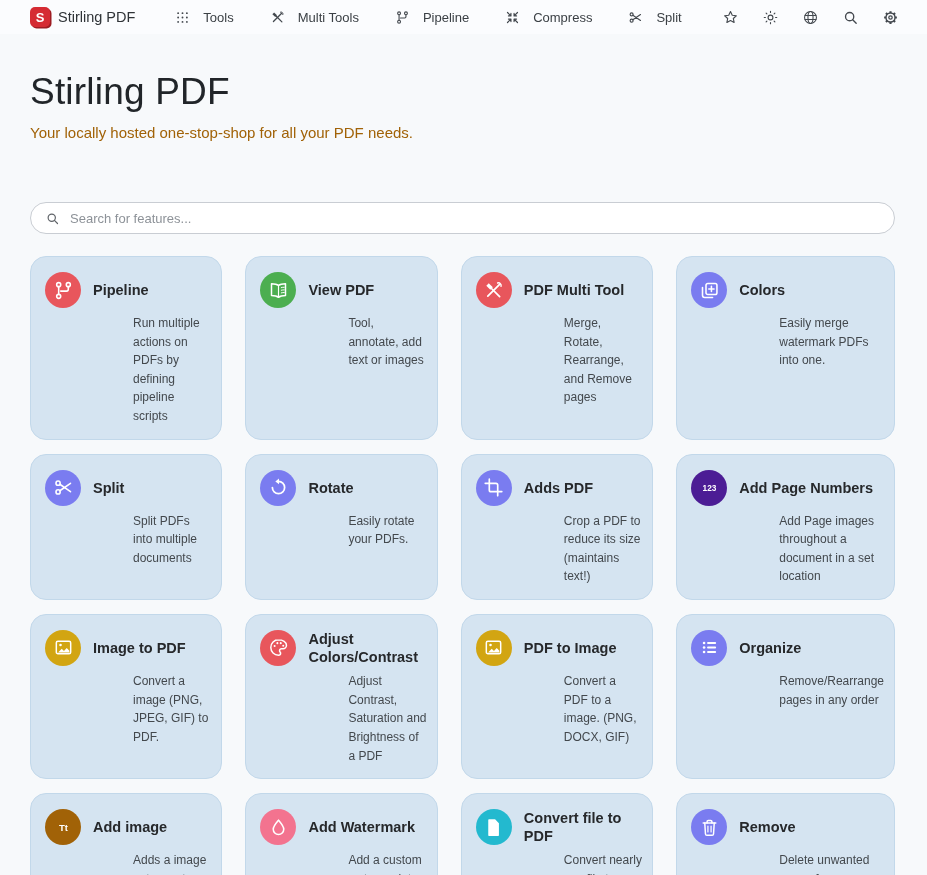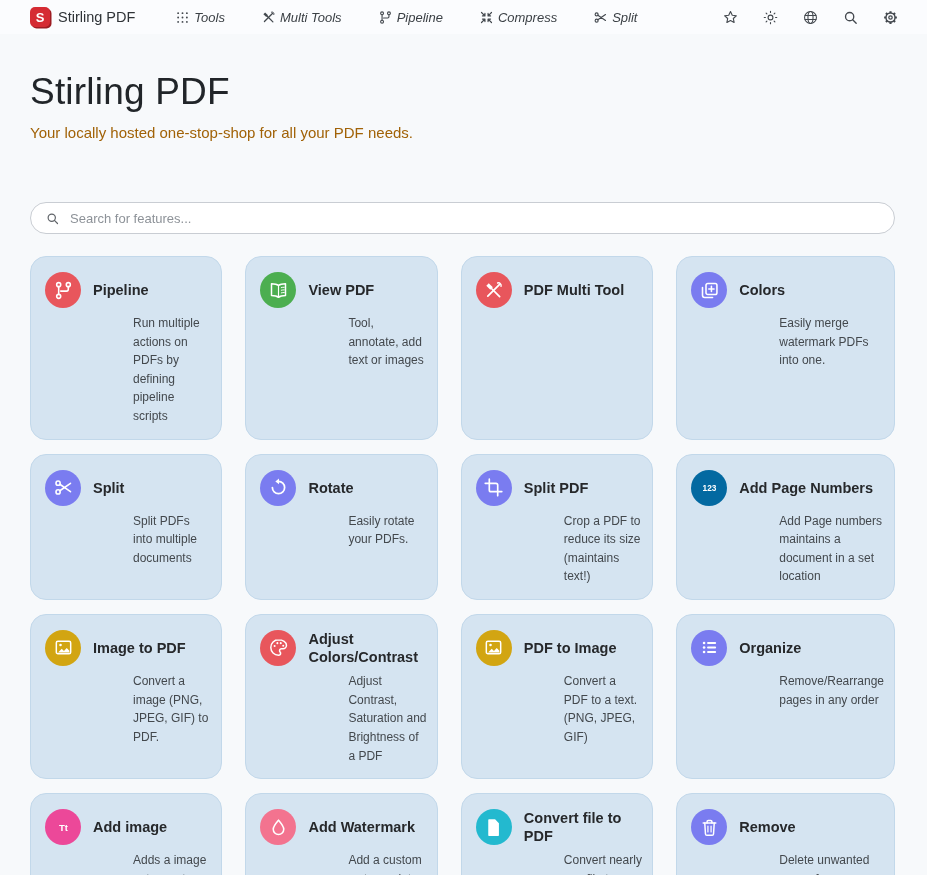--- a/index.html
+++ b/index.html
@@ -19,21 +19,21 @@
   .brand { display: flex; align-items: center; gap: 8px; margin-right: 40px; cursor: pointer; }
   .logo {
     width: 20px; height: 20px; border-radius: 5px;
     background: #d52b33; color: #fff;
     font-size: 13px; font-weight: bold;
     display: flex; align-items: center; justify-content: center;
     box-shadow: 1.5px 1.5px 0 #9e1c22;
   }
   .brand-label { font-size: 14.5px; color: #2f3337; }
   .nav-items { display: flex; gap: 36px; }
-  .nav-item { display: flex; align-items: center; gap: 4px; cursor: pointer; background: none; border: none; font-style: italic; }
+  .nav-item { display: flex; align-items: center; gap: 13px; cursor: pointer; background: none; border: none; }
   .nav-item .nav-label { font-size: 13px; color: #3b4045; font-family: "Liberation Sans", sans-serif; }
   .nav-icon { display: flex; color: #43484e; }
   .nav-icon svg { width: 15px; height: 15px; display: block; }
   .nav-actions { margin-left: auto; display: flex; gap: 23px; align-items: center; }
   .icon-btn { background: none; border: none; color: #43484e; cursor: pointer; display: flex; padding: 0; }
   .icon-btn svg { width: 17px; height: 17px; display: block; }
   
   main { padding: 0 32px 0 30px; }
   .hero-title { font-size: 37px; font-weight: 400; color: #212529; margin-top: 37px; letter-spacing: 0.2px; }
   .hero-subtitle { font-size: 15px; color: #a16207; margin-top: 11px; }
@@ -228,20 +228,21 @@
   <div class="card">
     <div class="card-icon" style="background: rgb(232, 86, 92);">
           <svg viewBox="0 0 24 24" fill="none" stroke="currentColor" stroke-width="2" stroke-linecap="round" stroke-linejoin="round">
             <path d="M3.8 6.6L6.6 3.8l4.6 4.6-2.8 2.8z" fill="currentColor" stroke="none"></path>
             <path d="M10 10l9 9"></path>
             <path d="M18.7 5.3L5.5 18.5"></path>
             <path d="M20.6 7.3a3.1 3.1 0 0 0-3.9-3.9" stroke-width="1.6"></path>
           </svg>
         </div>
     <div class="card-title">PDF Multi Tool</div>
+    <div class="card-desc">Merge, Rotate, Rearrange, and Remove pages</div>
   </div>
 
   <div class="card">
     <div class="card-icon" style="background: rgb(122, 124, 240);">
           <svg viewBox="0 0 24 24" fill="none" stroke="currentColor" stroke-width="1.8" stroke-linecap="round" stroke-linejoin="round">
             <path d="M4 8.5v9A2.5 2.5 0 0 0 6.5 20h9"></path>
             <rect x="8" y="4" width="12.5" height="12.5" rx="2"></rect>
             <path d="M14.2 7.2v6M11.2 10.2h6"></path>
           </svg>
         </div>
@@ -273,32 +274,32 @@
     <div class="card-desc">Easily rotate your PDFs.</div>
   </div>
 
   <div class="card">
     <div class="card-icon" style="background: rgb(122, 124, 240);">
           <svg viewBox="0 0 24 24" fill="none" stroke="currentColor" stroke-width="1.9" stroke-linecap="round" stroke-linejoin="round">
             <path d="M7.2 2.5v12.3a2 2 0 0 0 2 2H21.5"></path>
             <path d="M2.5 7.2h12.3a2 2 0 0 1 2 2V21.5"></path>
           </svg>
         </div>
-    <div class="card-title">Split PDF</div>
+    <div class="card-title">Adds PDF</div>
     <div class="card-desc">Crop a PDF to reduce its size (maintains text!)</div>
   </div>
 
   <div class="card">
-    <div class="card-icon" style="background: #0369a1;">
+    <div class="card-icon" style="background: #4c1d95;">
           <svg viewBox="0 0 24 24">
             <text x="12" y="15.5" text-anchor="middle" font-size="9.5" font-weight="bold" font-family="Liberation Sans, sans-serif" fill="currentColor">123</text>
           </svg>
         </div>
     <div class="card-title">Add Page Numbers</div>
-    <div class="card-desc">Add Page numbers maintains a document in a set location</div>
+    <div class="card-desc">Add Page images throughout a document in a set location</div>
   </div>
 
   <div class="card">
     <div class="card-icon" style="background: rgb(210, 165, 18);">
           <svg viewBox="0 0 24 24" fill="none" stroke="currentColor" stroke-width="1.7" stroke-linejoin="round">
             <rect x="3.8" y="4.8" width="16.4" height="14.4" rx="1.8"></rect>
             <circle cx="8.6" cy="9.2" r="1.5" fill="currentColor" stroke="none"></circle>
             <path d="M6 17.4l4-4 2.5 2.5 3.2-3.2 3 3v1.9H6z" fill="currentColor" stroke="none"></path>
           </svg>
         </div>
@@ -322,38 +323,38 @@
 
   <div class="card">
     <div class="card-icon" style="background: rgb(210, 165, 18);">
           <svg viewBox="0 0 24 24" fill="none" stroke="currentColor" stroke-width="1.7" stroke-linejoin="round">
             <rect x="3.8" y="4.8" width="16.4" height="14.4" rx="1.8"></rect>
             <circle cx="8.6" cy="9.2" r="1.5" fill="currentColor" stroke="none"></circle>
             <path d="M6 17.4l4-4 2.5 2.5 3.2-3.2 3 3v1.9H6z" fill="currentColor" stroke="none"></path>
           </svg>
         </div>
     <div class="card-title">PDF to Image</div>
-    <div class="card-desc">Convert a PDF to a text. (PNG, JPEG, GIF)</div>
+    <div class="card-desc">Convert a PDF to a image. (PNG, DOCX, GIF)</div>
   </div>
 
   <div class="card">
     <div class="card-icon" style="background: rgb(122, 124, 240);">
           <svg viewBox="0 0 24 24" fill="none" stroke="currentColor" stroke-width="2.2" stroke-linecap="round">
             <circle cx="5.8" cy="6.8" r="1.5" fill="currentColor" stroke="none"></circle>
             <circle cx="5.8" cy="12" r="1.5" fill="currentColor" stroke="none"></circle>
             <circle cx="5.8" cy="17.2" r="1.5" fill="currentColor" stroke="none"></circle>
             <path d="M10.3 6.8h8.2M10.3 12h8.2M10.3 17.2h8.2"></path>
           </svg>
         </div>
     <div class="card-title">Organize</div>
     <div class="card-desc">Remove/Rearrange pages in any order</div>
   </div>
 
   <div class="card">
-    <div class="card-icon" style="background: #ec4899;">
+    <div class="card-icon" style="background: #a16207;">
           <svg viewBox="0 0 24 24">
             <text x="12" y="16" text-anchor="middle" font-size="11" font-weight="bold" font-family="Liberation Sans, sans-serif" fill="currentColor">Tt</text>
           </svg>
         </div>
     <div class="card-title">Add image</div>
     <div class="card-desc">Adds a image onto a set location on the PDF</div>
   </div>
 
   <div class="card">
     <div class="card-icon" style="background: rgb(243, 115, 143);">

